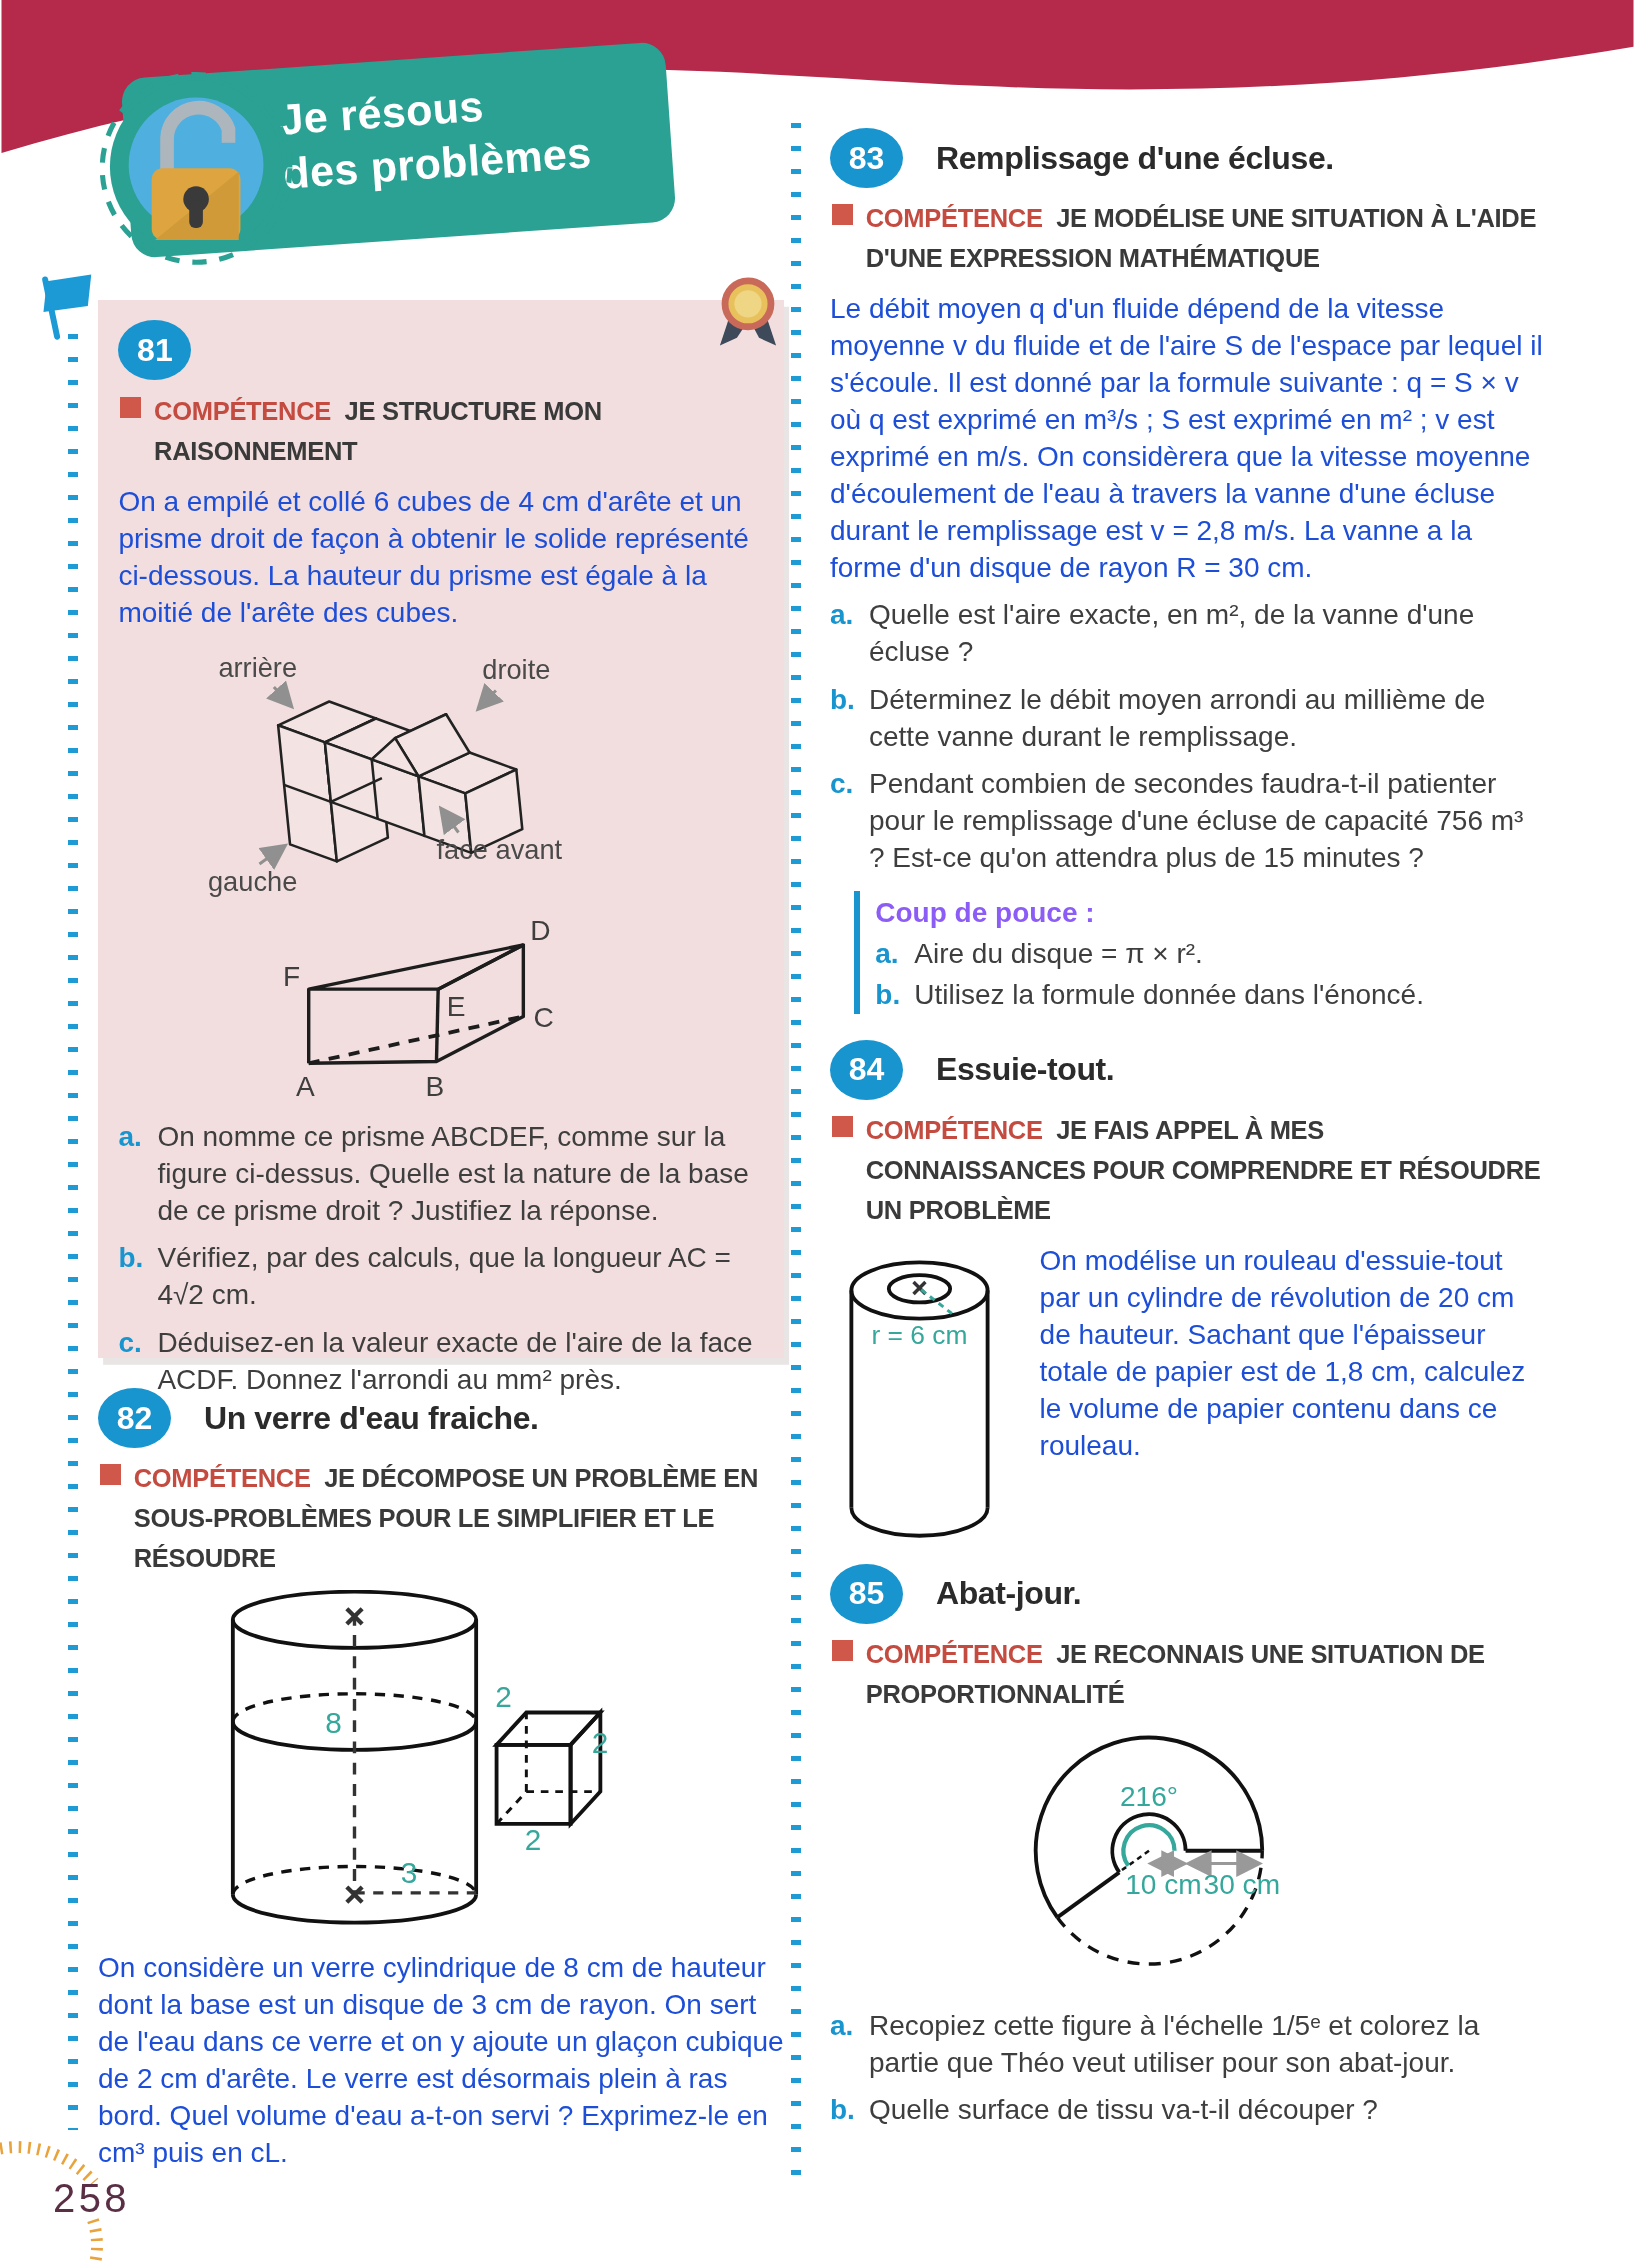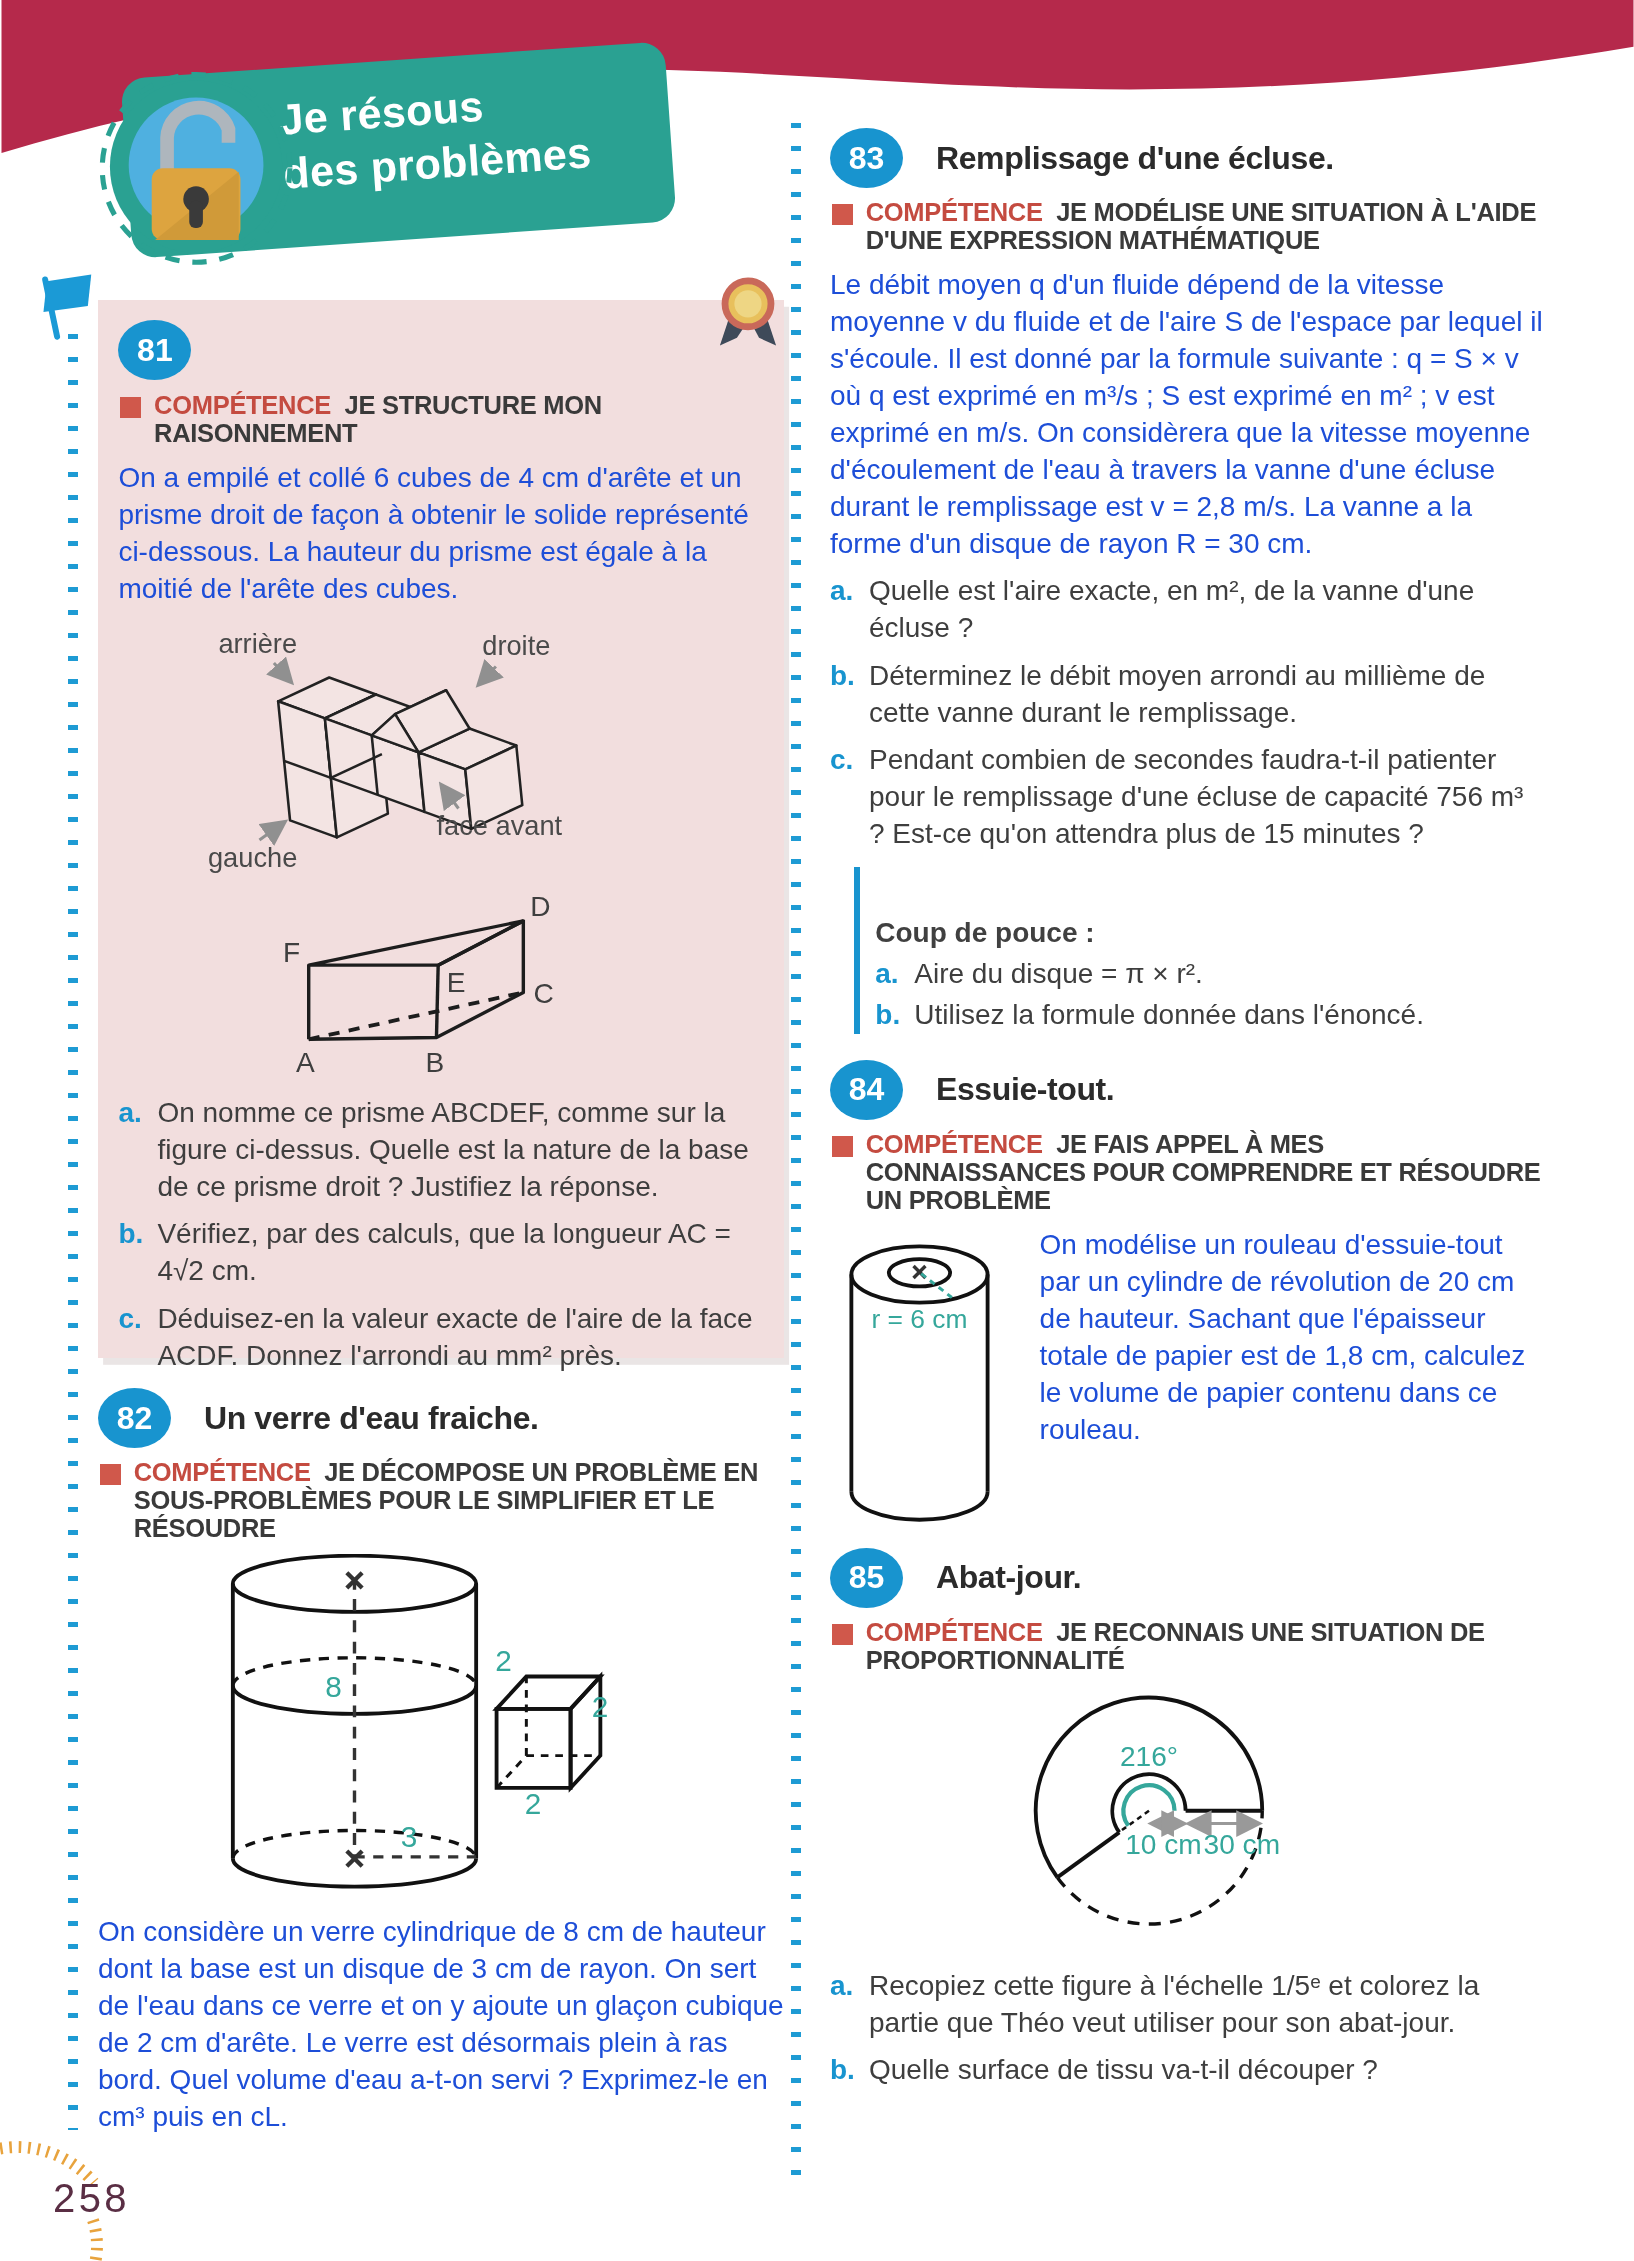--- a/index.html
+++ b/index.html
@@ -31,29 +31,29 @@
         padding:20.4px 20.4px 0 20.4px;box-sizing:border-box;}
   .col-left-82{position:absolute;left:98px;top:1388px;width:691px;}
   .col-right{position:absolute;left:830px;top:128px;width:715px;}
 
   
   .ex-head{display:flex;align-items:center;gap:33px;margin-bottom:10.2px;}
   .badge{flex:none;width:73px;height:60px;border-radius:50%;background:#1894cf;color:#fff;
         display:flex;align-items:center;justify-content:center;font-size:32px;font-weight:bold;}
   .ex-title{font-size:32px;font-weight:bold;color:#2b2b2b;letter-spacing:-0.4px;}
   .competence{display:grid;grid-template-columns:34px 1fr;margin:0 0 12px 1.7px;
-        font-size:25.5px;font-weight:bold;line-height:28px;letter-spacing:-0.3px;color:#3a3a3a;}
+        font-size:25.5px;font-weight:bold;line-height:40px;letter-spacing:-0.3px;color:#3a3a3a;}
   .competence .sq{width:21px;height:21px;background:#d0584b;margin-top:6px;}
   .competence .red{color:#c44b40;}
   .para{font-size:28px;line-height:37px;color:#1d4ed8;}
   .q{display:flex;margin-top:10.2px;}
   .q .ltr{flex:none;width:39px;color:#1894cf;font-weight:bold;font-size:28px;line-height:37px;}
   .q .txt{flex:1;font-size:28px;line-height:37px;}
   .hint{border-left:6px solid #1894cf;margin:15.3px 0 0 24px;padding:1.7px 0 1.7px 15.3px;width:630px;}
-  .hint .hint-title{color:#404040;font-weight:bold;font-size:28px;line-height:39px;margin-top:44px;}
+  .hint .hint-title{color:#8b5cf6;font-weight:bold;font-size:28px;line-height:39px;}
   .hint .q{margin-top:3.4px;}
   .fig-teal{fill:#35a79b;}
   .ex84-row{display:flex;gap:13.6px;margin-top:5.1px;}
 </style>
 </head>
 <body>
 
 <div class="page">
 
   <svg class="band-svg" width="1635" height="204" viewBox="0 0 1920 240">

